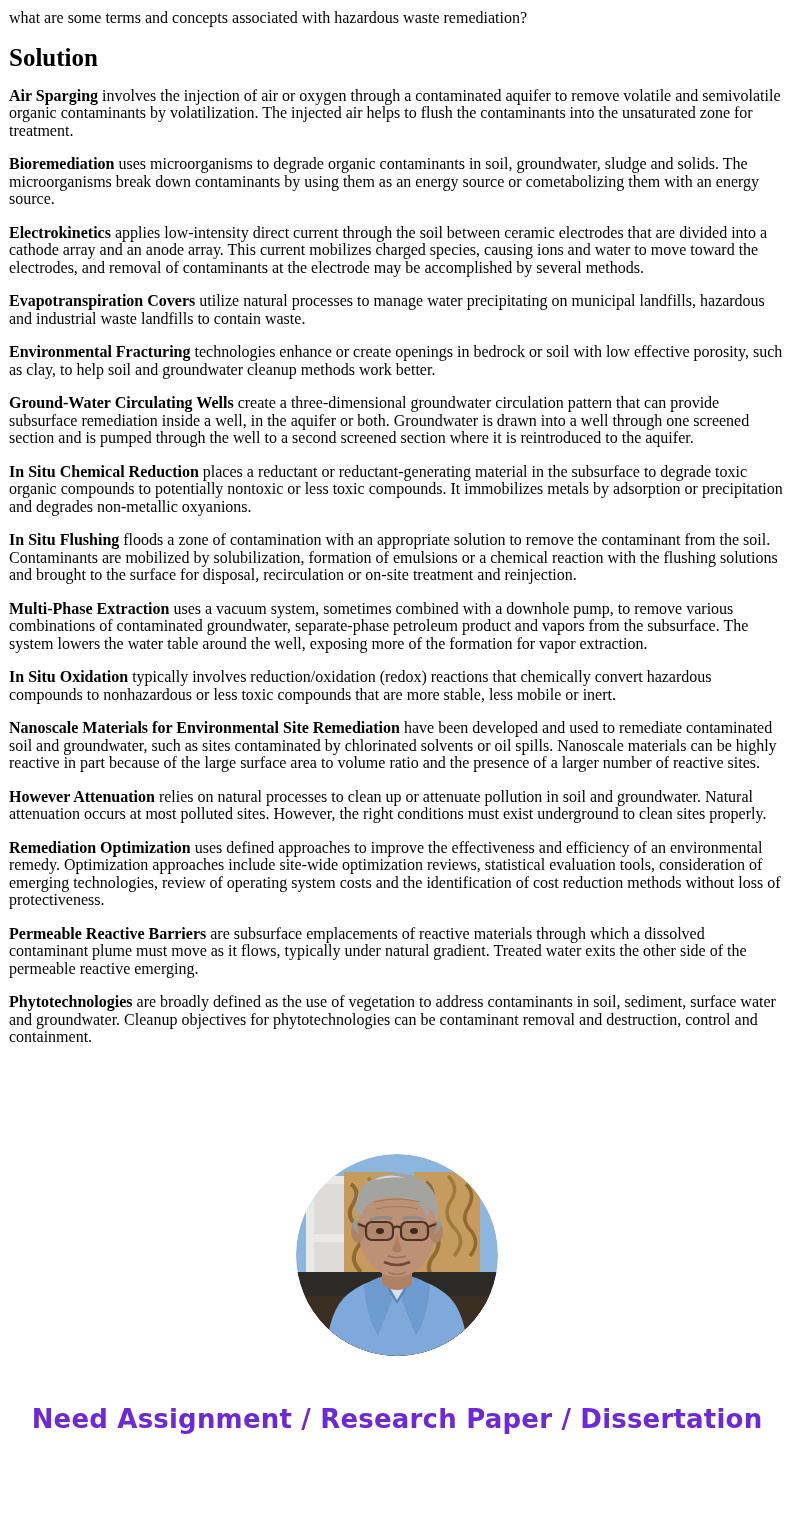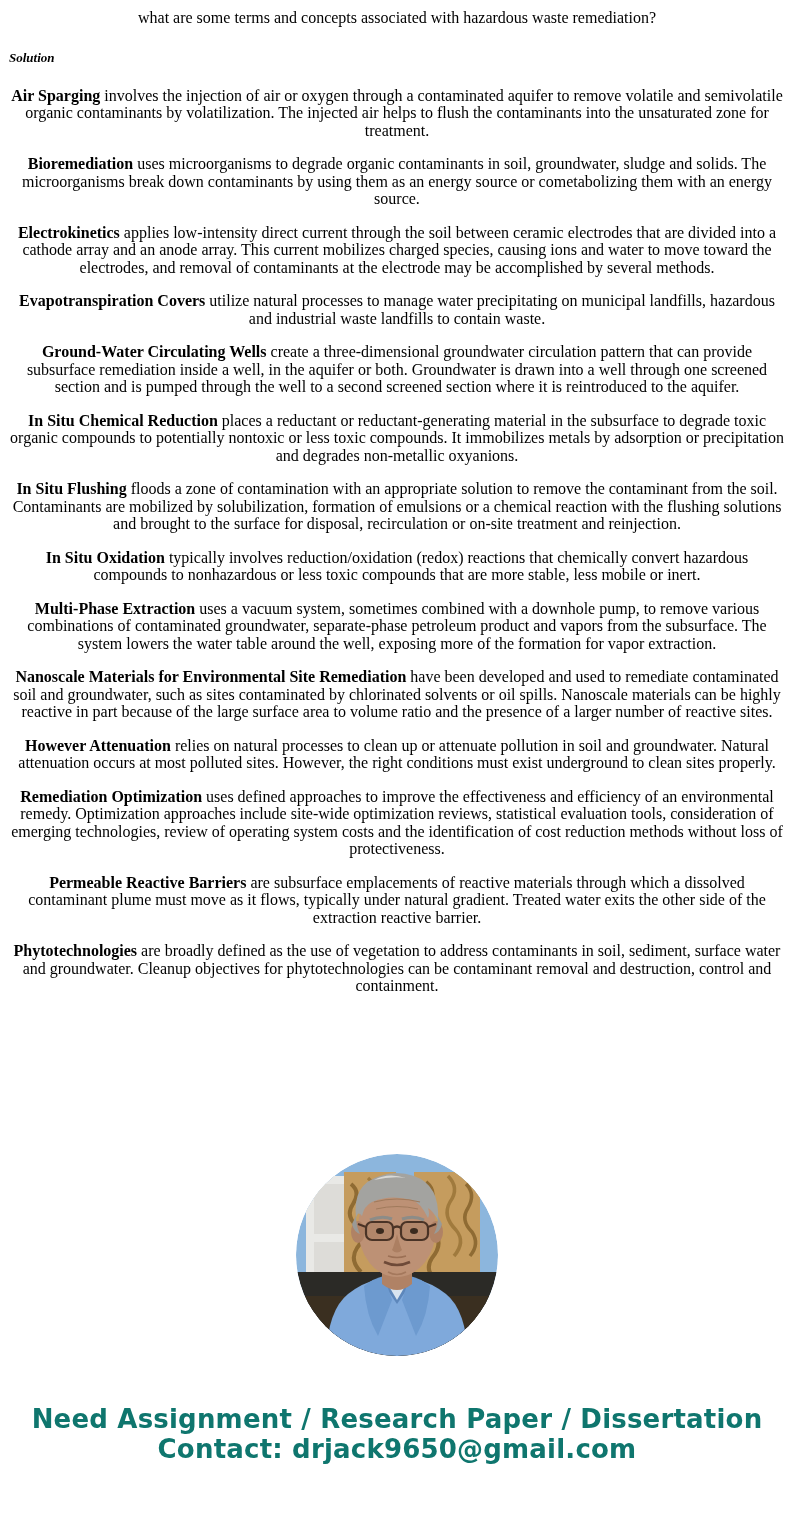--- a/index.html
+++ b/index.html
@@ -12,75 +12,75 @@
     color: #000000;
     overflow: hidden;
   }
   .content {
     padding: 9px 9px 0 9px;
     height: 1128px;
     overflow: hidden;
     font-size: 16px;
     line-height: 17.5px;
   }
-  .content p { margin: 16px 0; text-align: center; }
+  .content p { margin: 16px 0; }
   .content p:first-child { margin-top: 0; }
   .solution-heading {
-    font-size: 13px;
+    font-size: 25px;
     font-weight: bold;
     margin: 20px 0 18px 0;
     line-height: 22px;
-    font-style: italic;
   }
   .term { font-weight: bold; }
   .photo-section {
     margin-top: 26px;
     display: flex;
     justify-content: center;
   }
   .photo-circle {
     width: 202px;
     height: 202px;
     border-radius: 50%;
     overflow: hidden;
     display: block;
   }
   .banner {
     margin-top: 48px;
     text-align: center;
     font-family: "DejaVu Sans", sans-serif;
     font-weight: bold;
-    color: #0f766e;
+    color: #6d28d9;
   }
   .banner-line {
     font-size: 26px;
     line-height: 30px;
     letter-spacing: 0.2px;
   }
 </style>
 </head>
 <body>
 
 <div class="content">
   <p>what are some terms and concepts associated with hazardous waste remediation?</p>
   <div class="solution-heading">Solution</div>
   <div>
       <p><span class="term">Air Sparging</span> <span>involves the injection of air or oxygen through a contaminated aquifer to remove volatile and semivolatile organic contaminants by volatilization. The injected air helps to flush the contaminants into the unsaturated zone for treatment.</span></p>
       <p><span class="term">Bioremediation</span> <span>uses microorganisms to degrade organic contaminants in soil, groundwater, sludge and solids. The microorganisms break down contaminants by using them as an energy source or cometabolizing them with an energy source.</span></p>
       <p><span class="term">Electrokinetics</span> <span>applies low-intensity direct current through the soil between ceramic electrodes that are divided into a cathode array and an anode array. This current mobilizes charged species, causing ions and water to move toward the electrodes, and removal of contaminants at the electrode may be accomplished by several methods.</span></p>
       <p><span class="term">Evapotranspiration Covers</span> <span>utilize natural processes to manage water precipitating on municipal landfills, hazardous and industrial waste landfills to contain waste.</span></p>
+      <p><span class="term">Environmental Fracturing</span> <span>technologies enhance or create openings in bedrock or soil with low effective porosity, such as clay, to help soil and groundwater cleanup methods work better.</span></p>
       <p><span class="term">Ground-Water Circulating Wells</span> <span>create a three-dimensional groundwater circulation pattern that can provide subsurface remediation inside a well, in the aquifer or both. Groundwater is drawn into a well through one screened section and is pumped through the well to a second screened section where it is reintroduced to the aquifer.</span></p>
       <p><span class="term">In Situ Chemical Reduction</span> <span>places a reductant or reductant-generating material in the subsurface to degrade toxic organic compounds to potentially nontoxic or less toxic compounds. It immobilizes metals by adsorption or precipitation and degrades non-metallic oxyanions.</span></p>
       <p><span class="term">In Situ Flushing</span> <span>floods a zone of contamination with an appropriate solution to remove the contaminant from the soil. Contaminants are mobilized by solubilization, formation of emulsions or a chemical reaction with the flushing solutions and brought to the surface for disposal, recirculation or on-site treatment and reinjection.</span></p>
+      <p><span class="term">Multi-Phase Extraction</span> <span>uses a vacuum system, sometimes combined with a downhole pump, to remove various combinations of contaminated groundwater, separate-phase petroleum product and vapors from the subsurface. The system lowers the water table around the well, exposing more of the formation for vapor extraction.</span></p>
       <p><span class="term">In Situ Oxidation</span> <span>typically involves reduction/oxidation (redox) reactions that chemically convert hazardous compounds to nonhazardous or less toxic compounds that are more stable, less mobile or inert.</span></p>
-      <p><span class="term">Multi-Phase Extraction</span> <span>uses a vacuum system, sometimes combined with a downhole pump, to remove various combinations of contaminated groundwater, separate-phase petroleum product and vapors from the subsurface. The system lowers the water table around the well, exposing more of the formation for vapor extraction.</span></p>
       <p><span class="term">Nanoscale Materials for Environmental Site Remediation</span> <span>have been developed and used to remediate contaminated soil and groundwater, such as sites contaminated by chlorinated solvents or oil spills. Nanoscale materials can be highly reactive in part because of the large surface area to volume ratio and the presence of a larger number of reactive sites.</span></p>
       <p><span class="term">However Attenuation</span> <span>relies on natural processes to clean up or attenuate pollution in soil and groundwater. Natural attenuation occurs at most polluted sites. However, the right conditions must exist underground to clean sites properly.</span></p>
       <p><span class="term">Remediation Optimization</span> <span>uses defined approaches to improve the effectiveness and efficiency of an environmental remedy. Optimization approaches include site-wide optimization reviews, statistical evaluation tools, consideration of emerging technologies, review of operating system costs and the identification of cost reduction methods without loss of protectiveness.</span></p>
-      <p><span class="term">Permeable Reactive Barriers</span> <span>are subsurface emplacements of reactive materials through which a dissolved contaminant plume must move as it flows, typically under natural gradient. Treated water exits the other side of the extraction reactive barrier.</span></p>
+      <p><span class="term">Permeable Reactive Barriers</span> <span>are subsurface emplacements of reactive materials through which a dissolved contaminant plume must move as it flows, typically under natural gradient. Treated water exits the other side of the permeable reactive emerging.</span></p>
       <p><span class="term">Phytotechnologies</span> <span>are broadly defined as the use of vegetation to address contaminants in soil, sediment, surface water and groundwater. Cleanup objectives for phytotechnologies can be contaminant removal and destruction, control and containment.</span></p>
     </div>
 </div>
 
 <div class="photo-section">
   <svg class="photo-circle" viewBox="0 0 202 202" xmlns="http://www.w3.org/2000/svg">
     <defs>
       <clipPath id="circ">
           <circle cx="101" cy="101" r="101"></circle>
         </clipPath>
@@ -148,14 +148,13 @@
         <path d="M92 102 q9 3 18 0" stroke="#9c7055" stroke-width="1.5" fill="none"></path>
 
         <path d="M92 118 q9 5 18 0" stroke="#a4785c" stroke-width="1.5" fill="none"></path>
       </g>
     </g>
   </svg>
 </div>
 
 <div class="banner">
   <div class="banner-line">Need Assignment / Research Paper / Dissertation</div>
-  <div class="banner-line">Contact: drjack9650@gmail.com</div>
 </div>
 
 </body></html>

